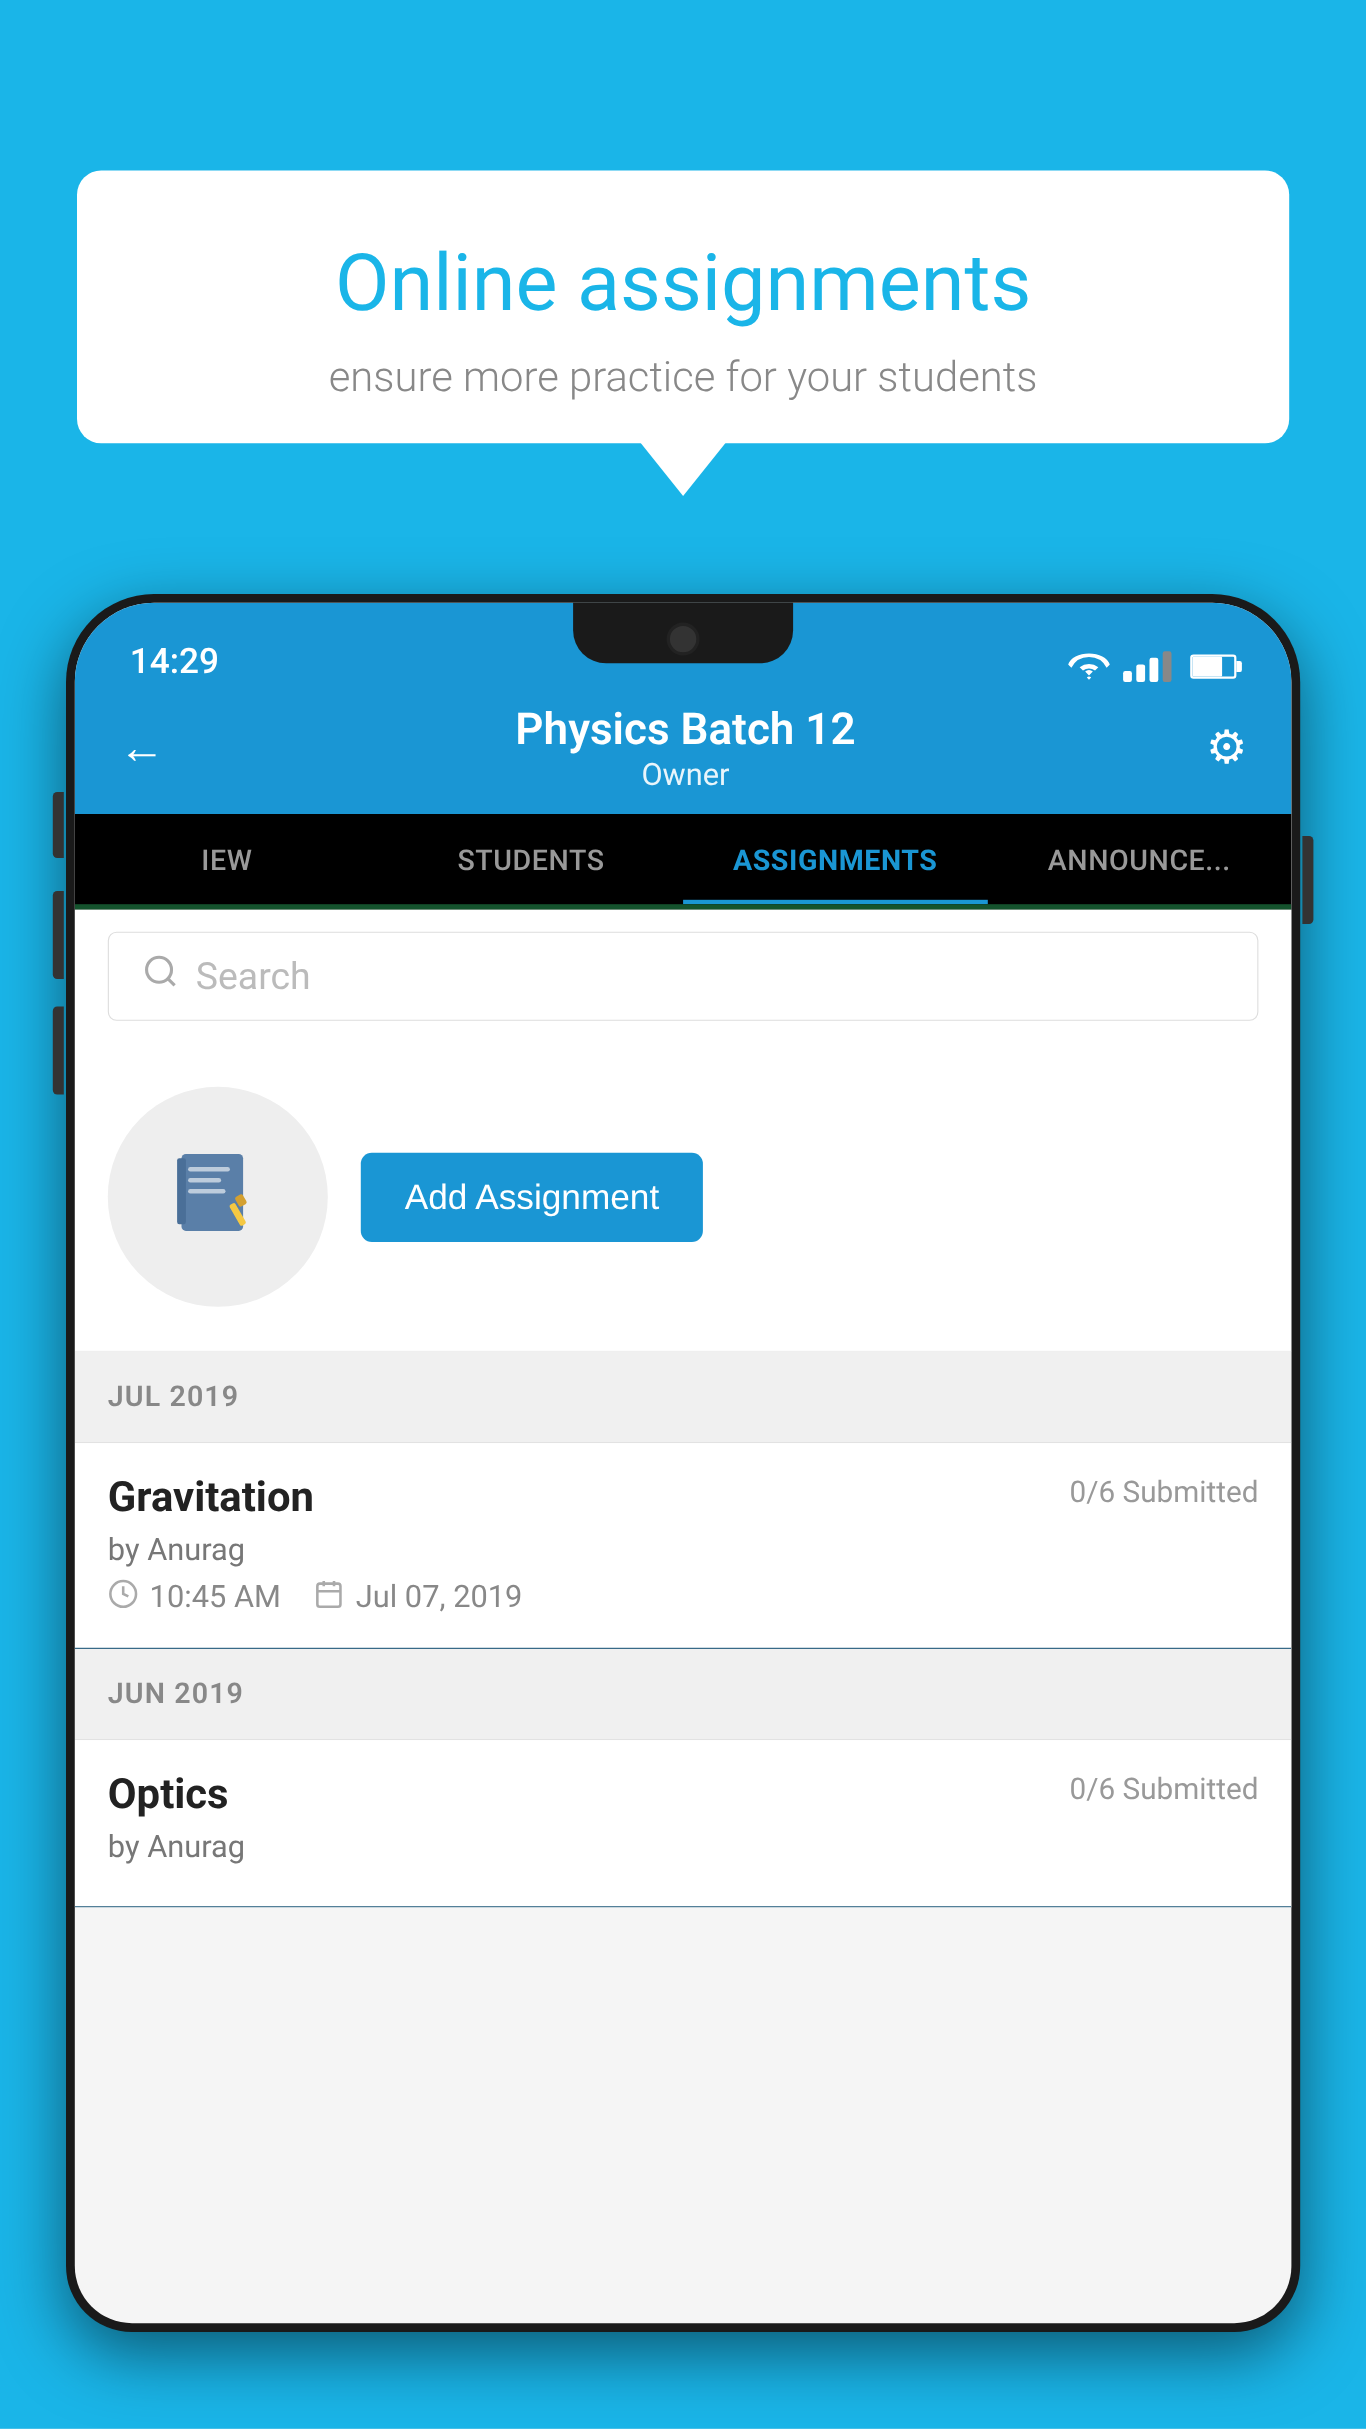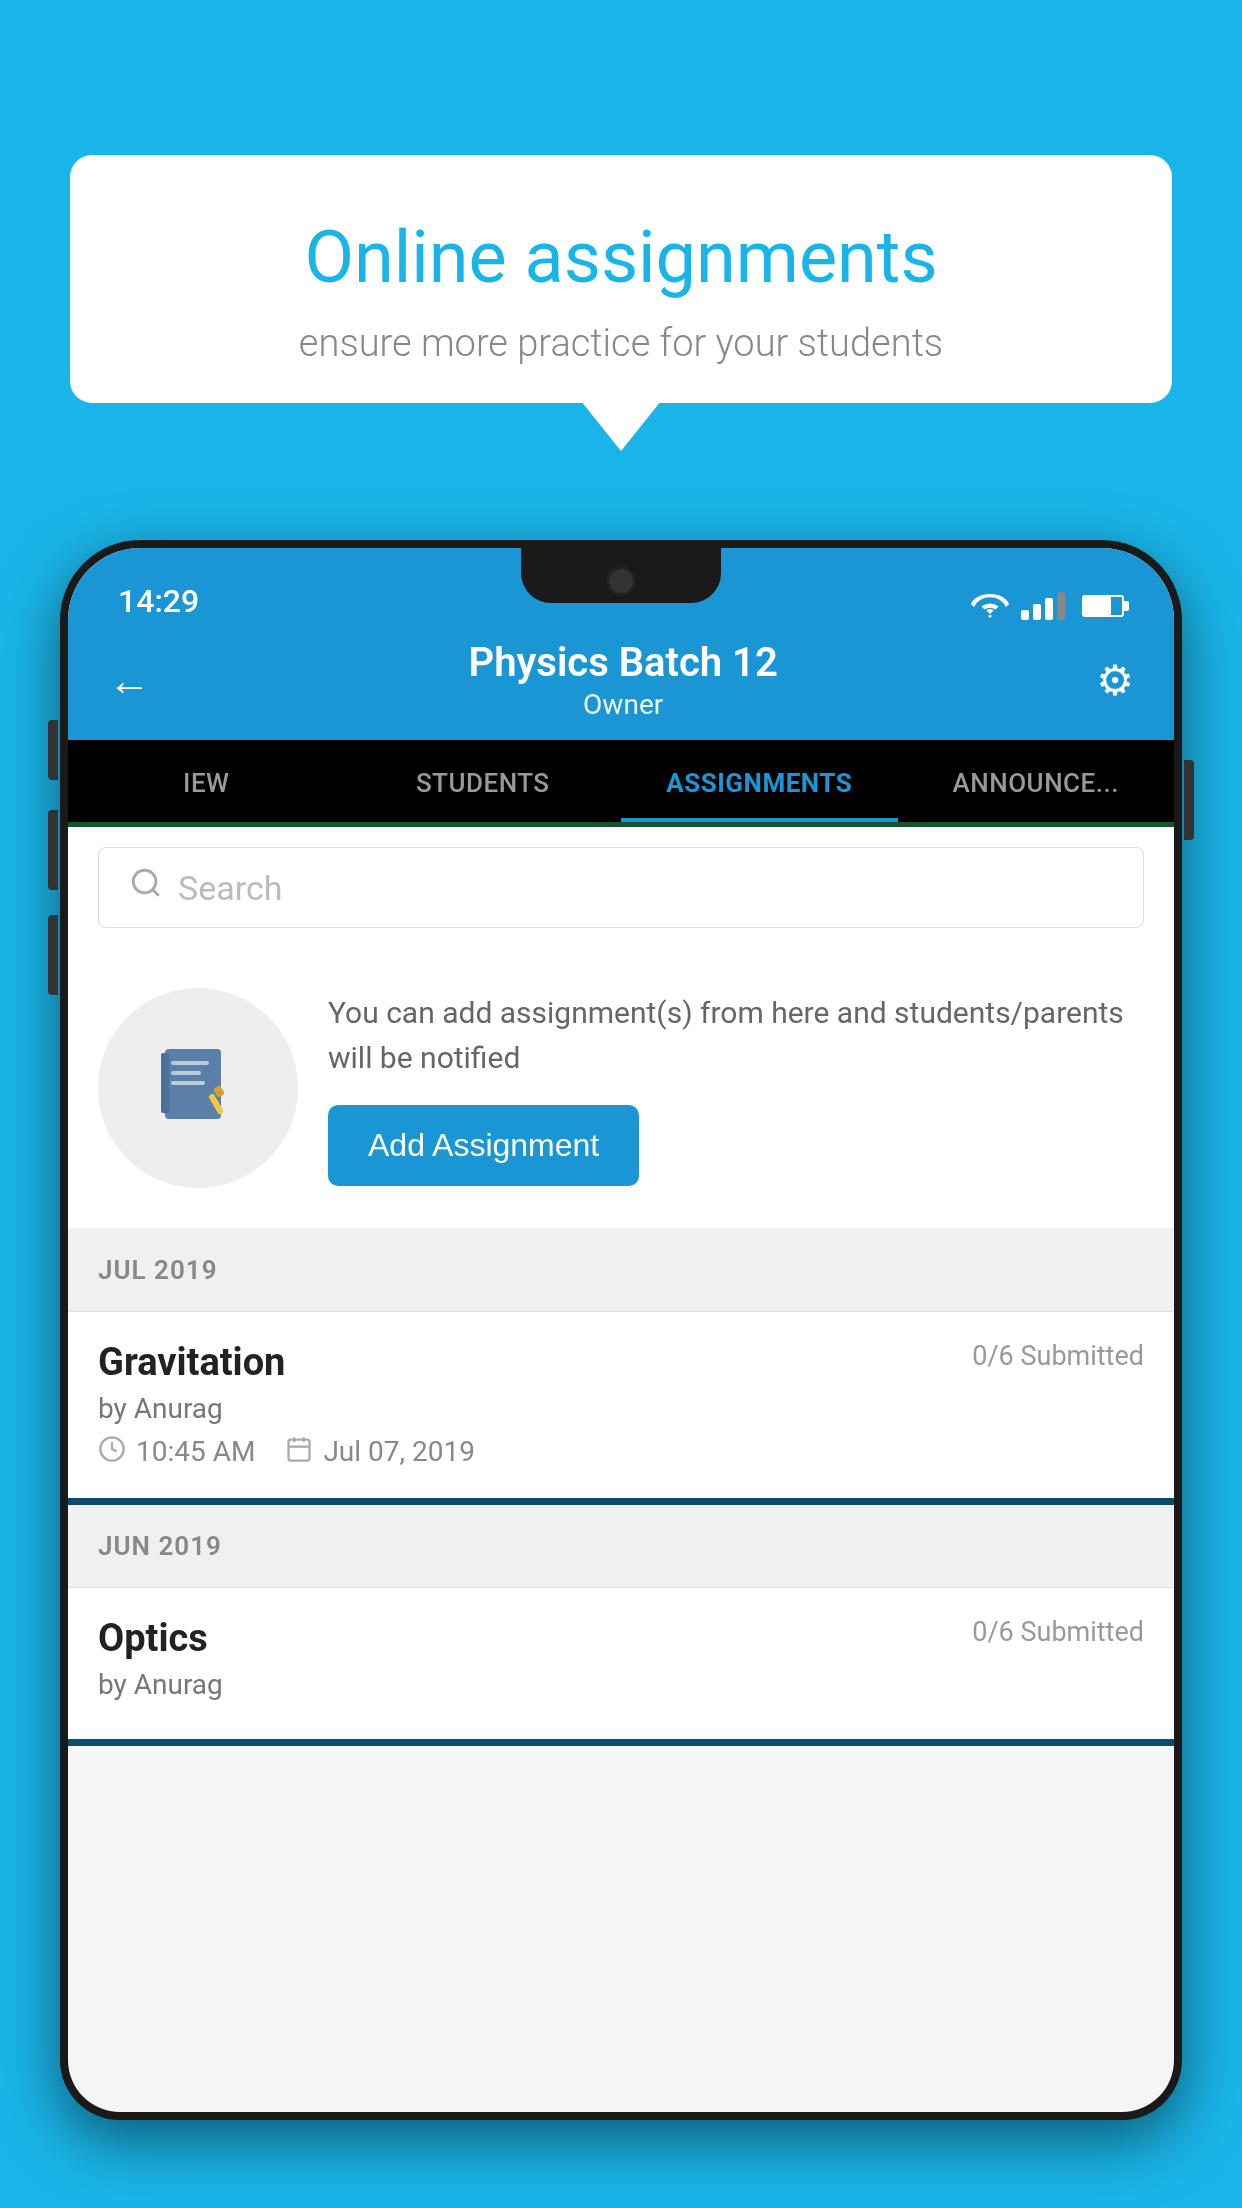--- a/index.html
+++ b/index.html
@@ -366,21 +366,21 @@
       color: #888;
       font-size: 26px;
       font-weight: 600;
       letter-spacing: 1px;
     }
 
     
     .assignment-item {
       background: white;
       padding: 28px 30px;
-      border-bottom: 7px solid #0c4a6e;
+      border-bottom: 1px solid #0c4a6e;
     }
 
     .assignment-item-header {
       display: flex;
       justify-content: space-between;
       align-items: flex-start;
       margin-bottom: 8px;
     }
 
     .assignment-name {
@@ -500,21 +500,20 @@
                 <rect x="8" y="12" width="8" height="60" rx="2" fill="#4a6f98"></rect>
                 <rect x="18" y="20" width="38" height="4" rx="2" fill="white" opacity="0.6"></rect>
                 <rect x="18" y="30" width="30" height="4" rx="2" fill="white" opacity="0.6"></rect>
                 <rect x="18" y="40" width="34" height="4" rx="2" fill="white" opacity="0.6"></rect>
                 <rect x="55" y="55" width="6" height="22" rx="2" fill="#f5c842" transform="rotate(-30 55 55)"></rect>
                 <rect x="60" y="48" width="8" height="10" rx="2" fill="#d4a030" transform="rotate(-30 60 48)"></rect>
               </svg>
             </span>
           </div>
           <div class="assignment-info">
-            <p>You can add assignment(s) from here and students/parents will be notified</p>
             <button class="add-assignment-btn">Add Assignment</button>
           </div>
         </div>
 
         <div class="month-separator">
           <span class="month-label">JUL 2019</span>
         </div>
 
         <div class="assignment-item">
           <div class="assignment-item-header">

